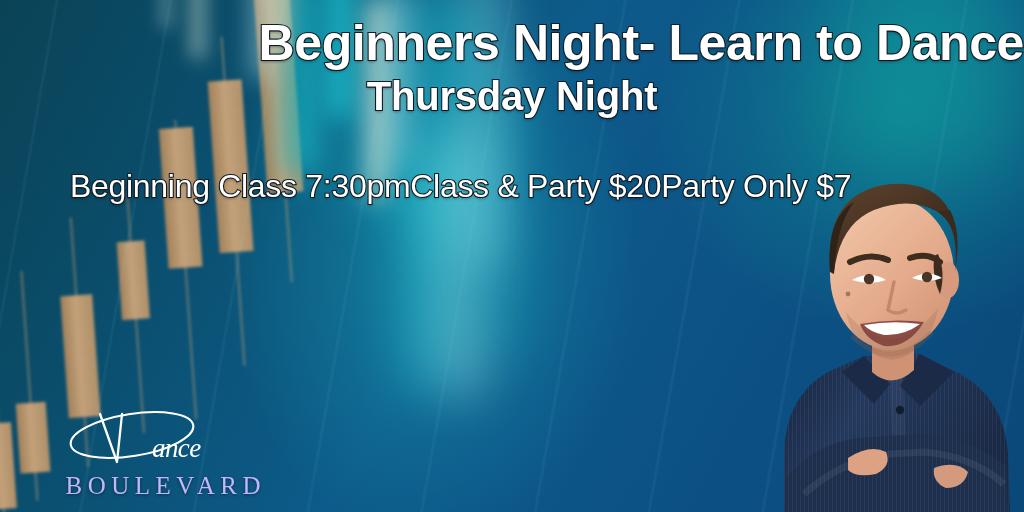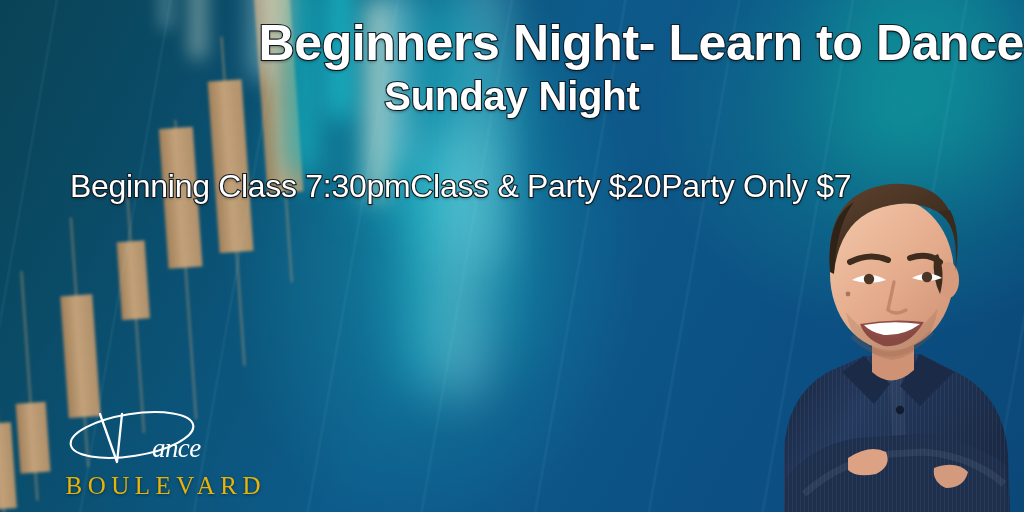--- a/index.html
+++ b/index.html
@@ -157,21 +157,21 @@
     height: 92px;
   }
   #logo .mark { position: absolute; left: 0; top: 0; width: 190px; height: 62px; }
   #logo .mark svg { display: block; width: 100%; height: 100%; }
   #logo .boulevard {
     position: absolute;
     left: 0;
     bottom: 2px;
     width: 190px;
     text-align: center;
-    color: #eab308;
+    color: #c4b5fd;
     font-family: "Liberation Serif", serif;
     font-size: 25px;
     line-height: 28px;
     letter-spacing: 5.5px;
     text-indent: 5.5px;
     font-weight: 400;
     text-shadow: 0 1px 3px rgba(0,0,0,0.45);
   }
 </style>
 </head>
@@ -301,21 +301,21 @@
       <path d="M136 202 Q168 196 200 200 Q184 226 160 224 Q142 218 136 202 Z" fill="#8e4b45"></path>
       <path d="M140 203 Q168 198 196 202 Q180 214 160 213 Q146 210 140 203 Z" fill="#ffffff"></path>
 
       <path d="M128 214 Q168 252 208 210" fill="none" stroke="rgba(160,100,75,0.22)" stroke-width="5"></path>
 
       <path d="M122 190 Q168 246 214 186 Q206 232 168 238 Q130 232 122 190 Z" fill="rgba(90,70,60,0.14)"></path>
     </svg>
   </div>
 
   <div id="title" class="outlined">Beginners Night- Learn to Dance</div>
-  <div id="subtitle" class="outlined">Sunday Night</div>
+  <div id="subtitle" class="outlined">Thursday Night</div>
 
   <div id="col-details" class="col">
     <div class="line outlined">Beginning Class 7:30pm</div>
     <div class="line outlined">Class &amp; Party $20</div>
     <div class="line outlined">Party Only $7</div>
   </div>
 
 
   <div id="logo">
     <div class="mark">

